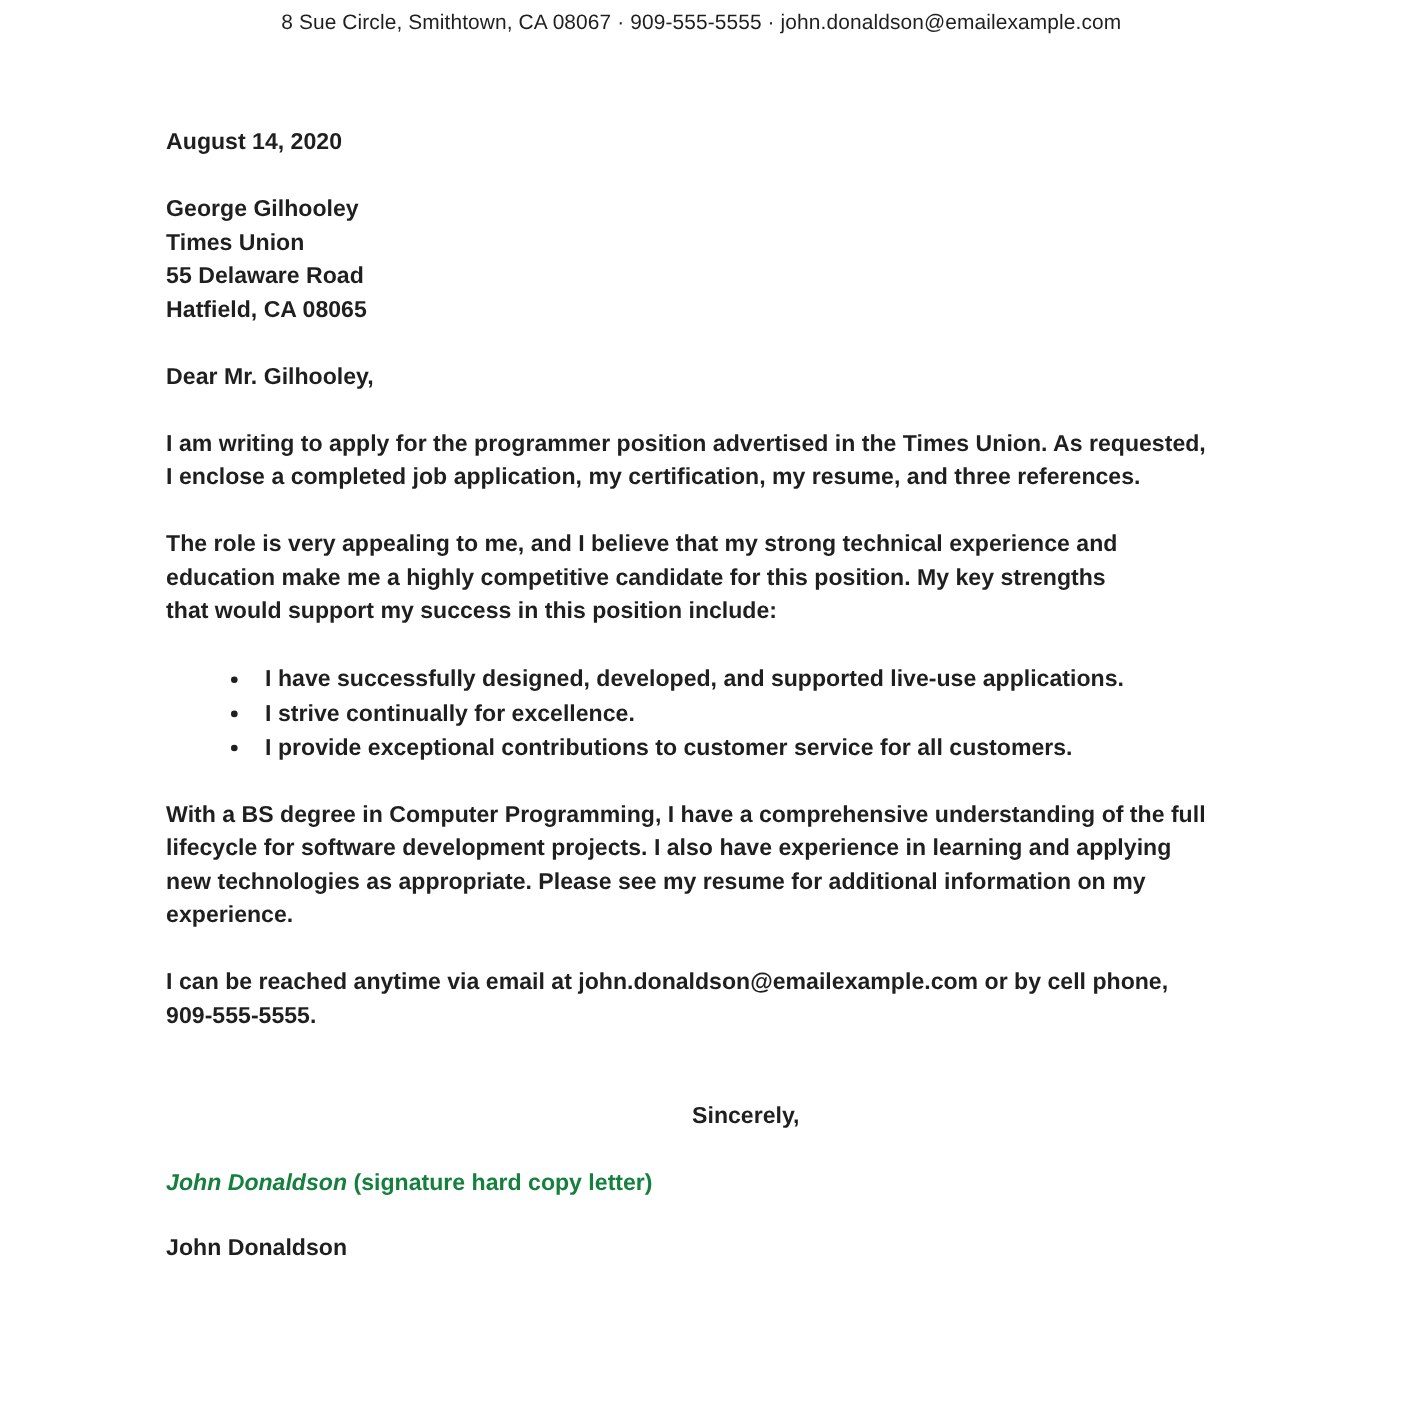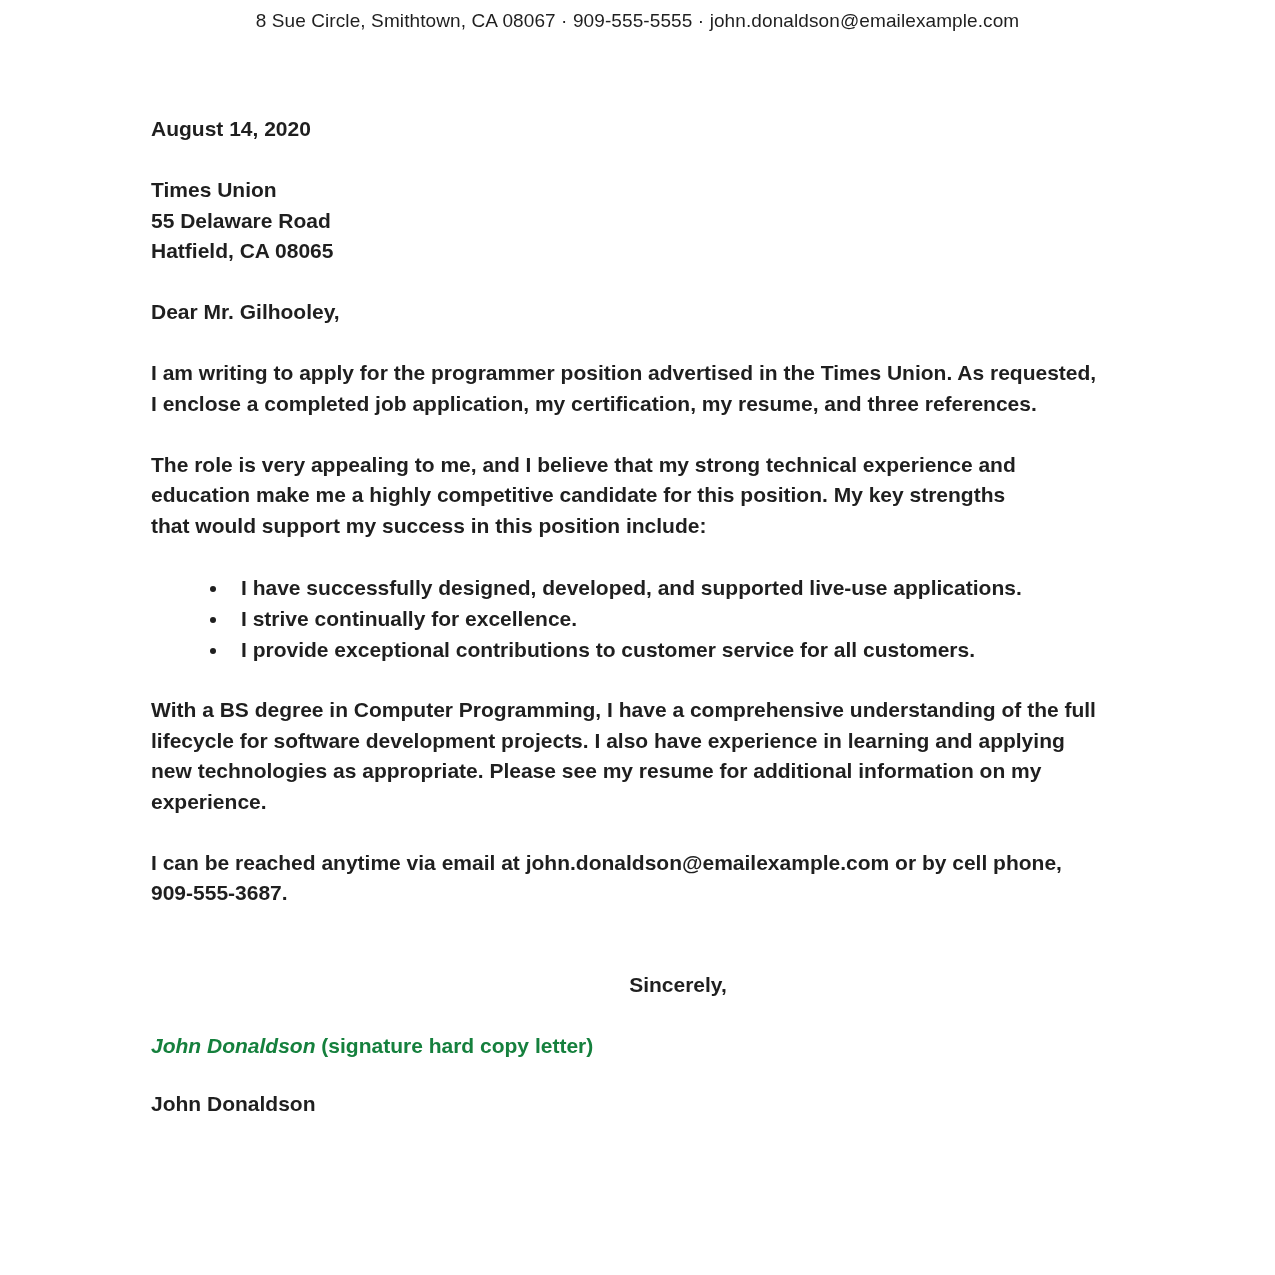--- a/index.html
+++ b/index.html
@@ -80,20 +80,21 @@
 
   <header class="contact-header">
     <span>8 Sue Circle, Smithtown, CA 08067 · 909-555-5555 · john.donaldson@emailexample.com</span>
   </header>
 
   <main class="letter-body">
 
     <p class="date">August 14, 2020</p>
 
     <div class="recipient-block">
+      <p>George Gilhooley</p>
       <p>Times Union</p>
       <p>55 Delaware Road</p>
       <p>Hatfield, CA 08065</p>
     </div>
 
     <p class="salutation">Dear Mr. Gilhooley,</p>
 
     <p class="para">I am writing to apply for the programmer position advertised in the Times Union. As requested,
 I enclose a completed job application, my certification, my resume, and three references.</p>
 
@@ -106,21 +107,21 @@
       <li>I strive continually for excellence.</li>
       <li>I provide exceptional contributions to customer service for all customers.</li>
     </ul>
 
     <p class="para">With a BS degree in Computer Programming, I have a comprehensive understanding of the full
 lifecycle for software development projects. I also have experience in learning and applying
 new technologies as appropriate. Please see my resume for additional information on my
 experience.</p>
 
     <p class="para">I can be reached anytime via email at john.donaldson@emailexample.com or by cell phone,
-909-555-3687.</p>
+909-555-5555.</p>
 
 
     <p class="closing">Sincerely,</p>
 
     <p class="signature-line">
       <em>John Donaldson</em>
       <span>(signature hard copy letter)</span>
     </p>
 
     <p class="typed-name">John Donaldson</p>

